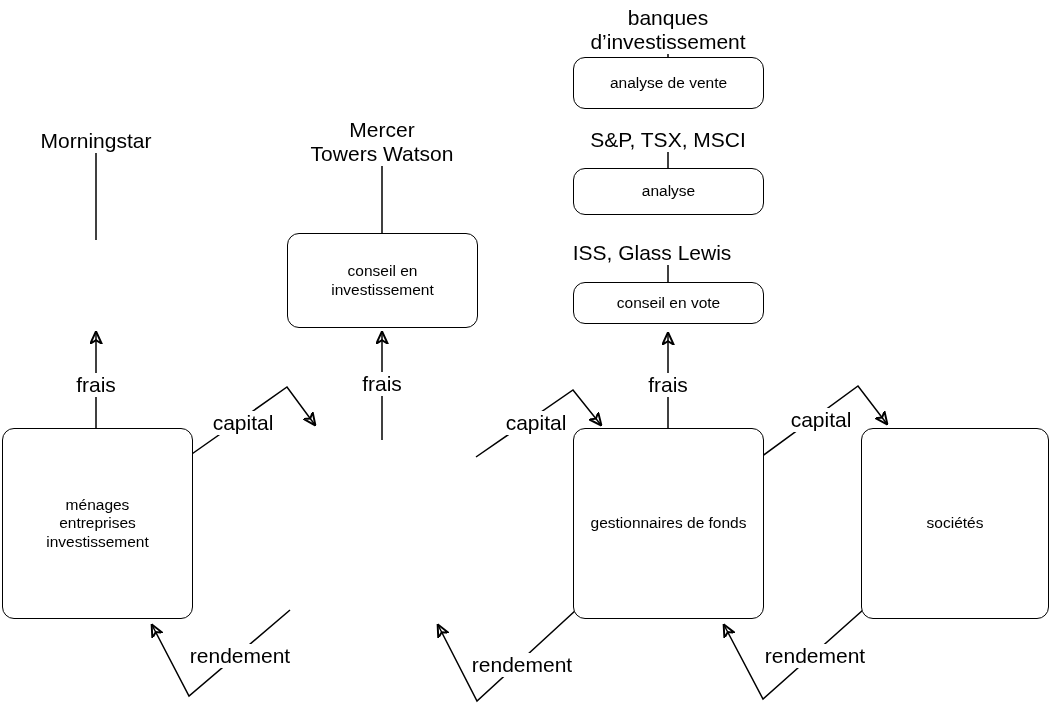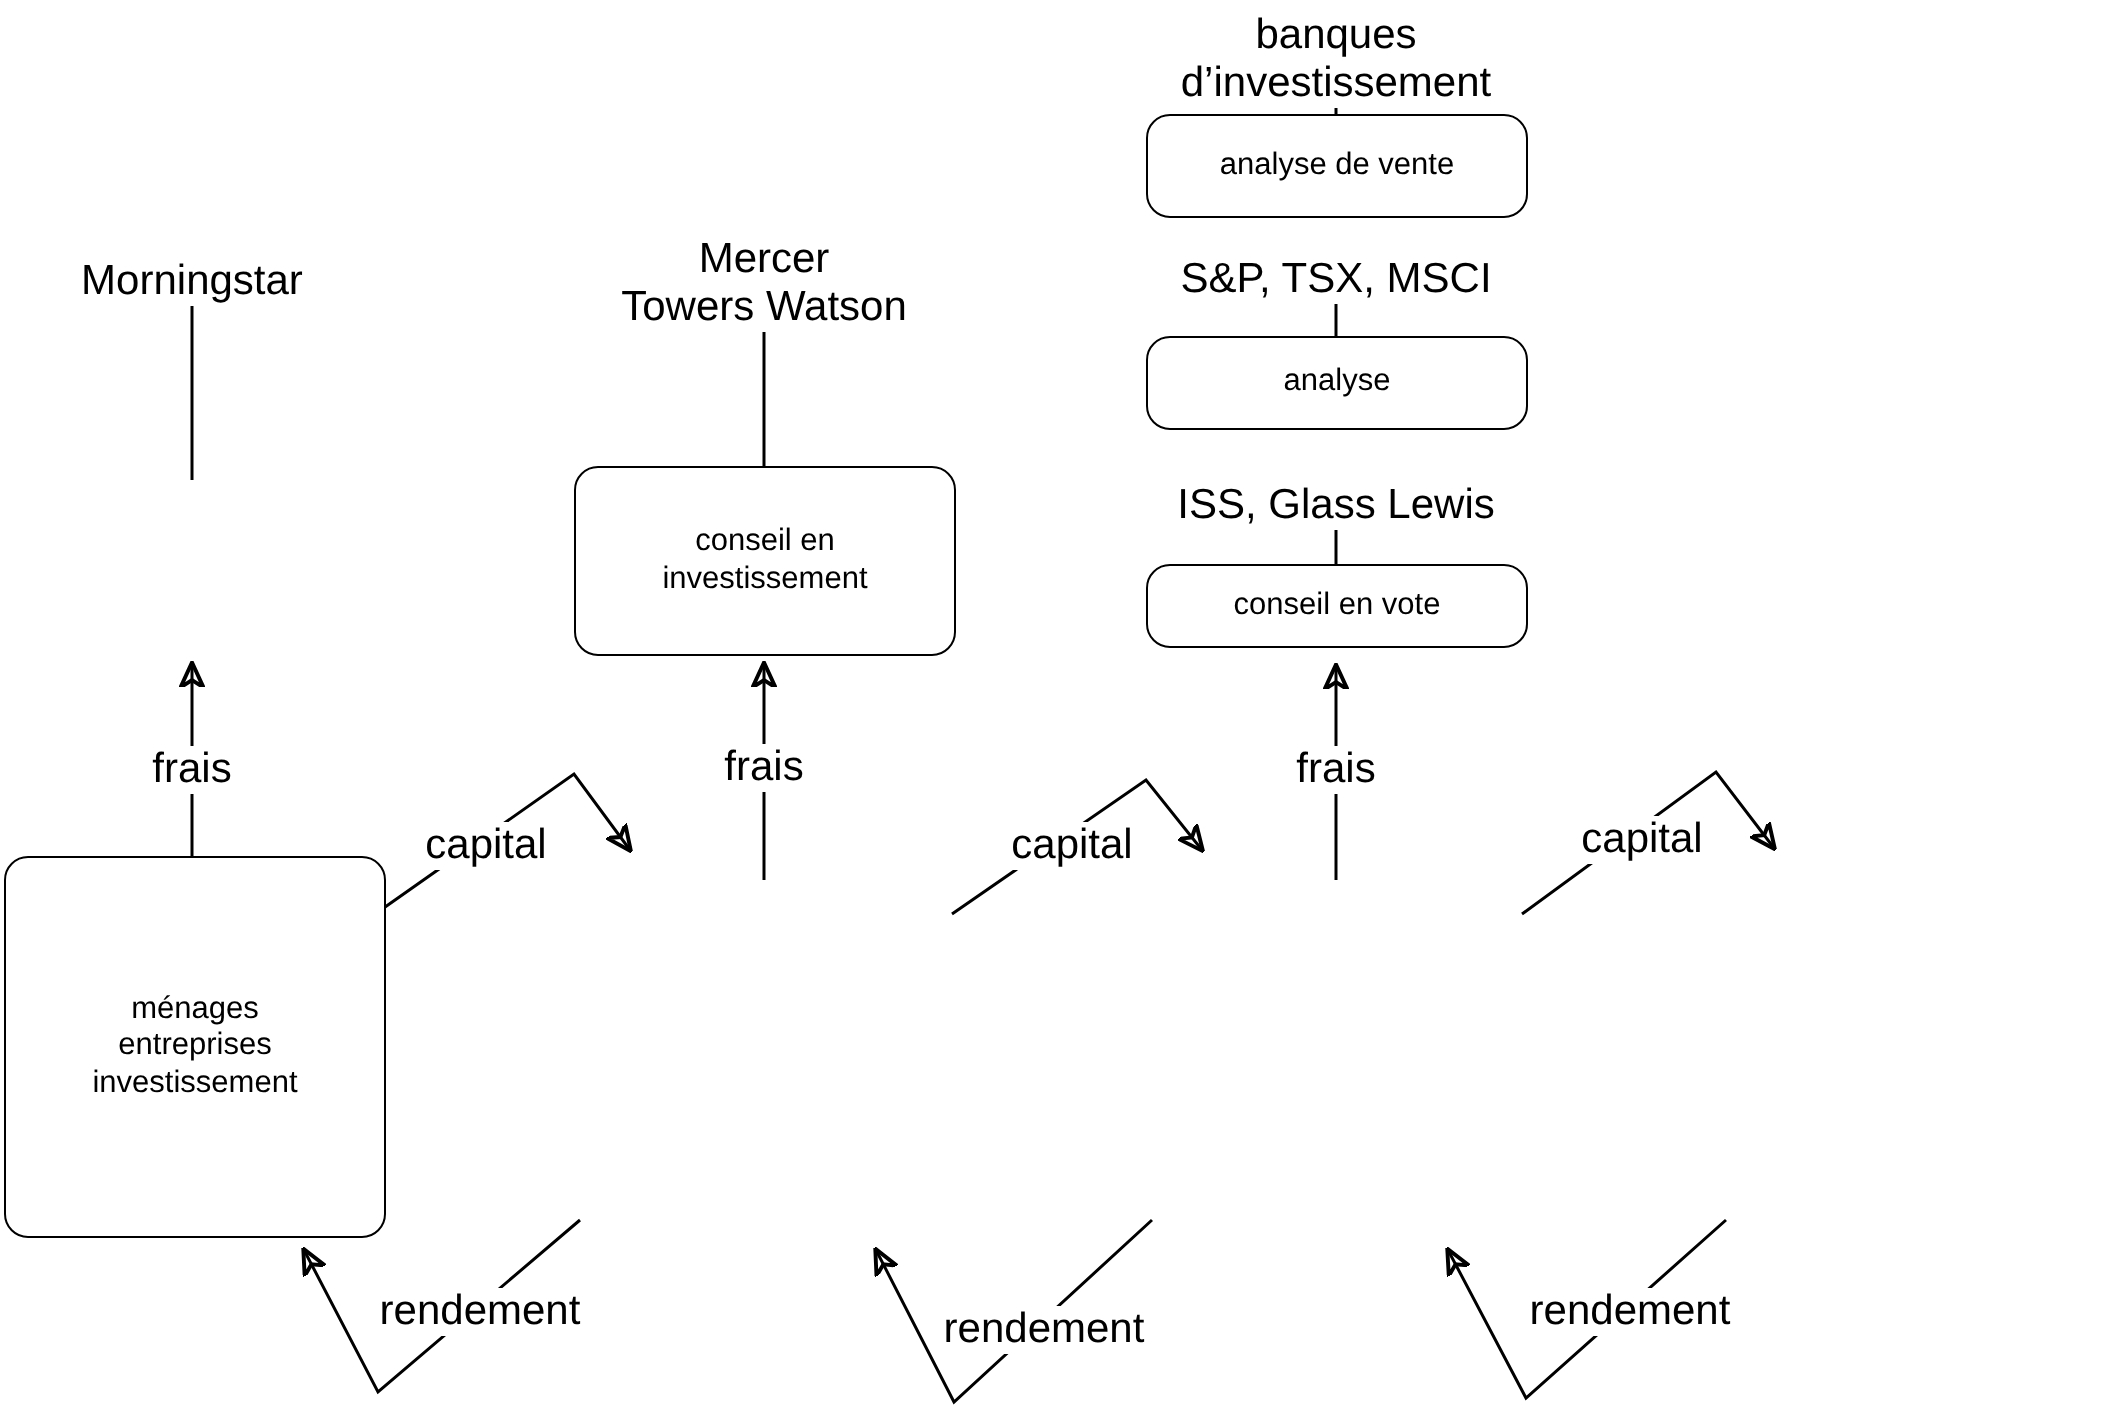--- a/index.html
+++ b/index.html
@@ -55,25 +55,27 @@
 
   <div class="box" style="left:573px;top:57px;width:191px;height:52px">analyse de vente</div>
   <div class="box" style="left:573px;top:168px;width:191px;height:47px">analyse</div>
   <div class="box" style="left:573px;top:282px;width:191px;height:42px">conseil en vote</div>
   <div class="box" style="left:287px;top:233px;width:191px;height:95px">conseil en
 investissement</div>
 
   <div class="box" style="left:2px;top:428px;width:191px;height:191px">ménages
 entreprises
 investissement</div>
+  <div class="box" style="left:573px;top:428px;width:191px;height:191px">gestionnaires de fonds</div>
+  <div class="box" style="left:861px;top:428px;width:188px;height:191px">sociétés</div>
 
   <div class="flabel" style="left:668px;top:6px">banques
 d’investissement</div>
   <div class="flabel" style="left:668px;top:128px">S&amp;P, TSX, MSCI</div>
-  <div class="flabel" style="left:668px;top:241px">ISS, Glass Lewis</div>
+  <div class="flabel" style="left:652px;top:241px">ISS, Glass Lewis</div>
   <div class="flabel" style="left:96px;top:129px">Morningstar</div>
   <div class="flabel" style="left:382px;top:118px">Mercer
 Towers Watson</div>
 
   <div class="flabel" style="left:96px;top:373px">frais</div>
   <div class="flabel" style="left:382px;top:372px">frais</div>
   <div class="flabel" style="left:668px;top:373px">frais</div>
 
   <div class="flabel" style="left:243px;top:411px">capital</div>
   <div class="flabel" style="left:536px;top:411px">capital</div>

